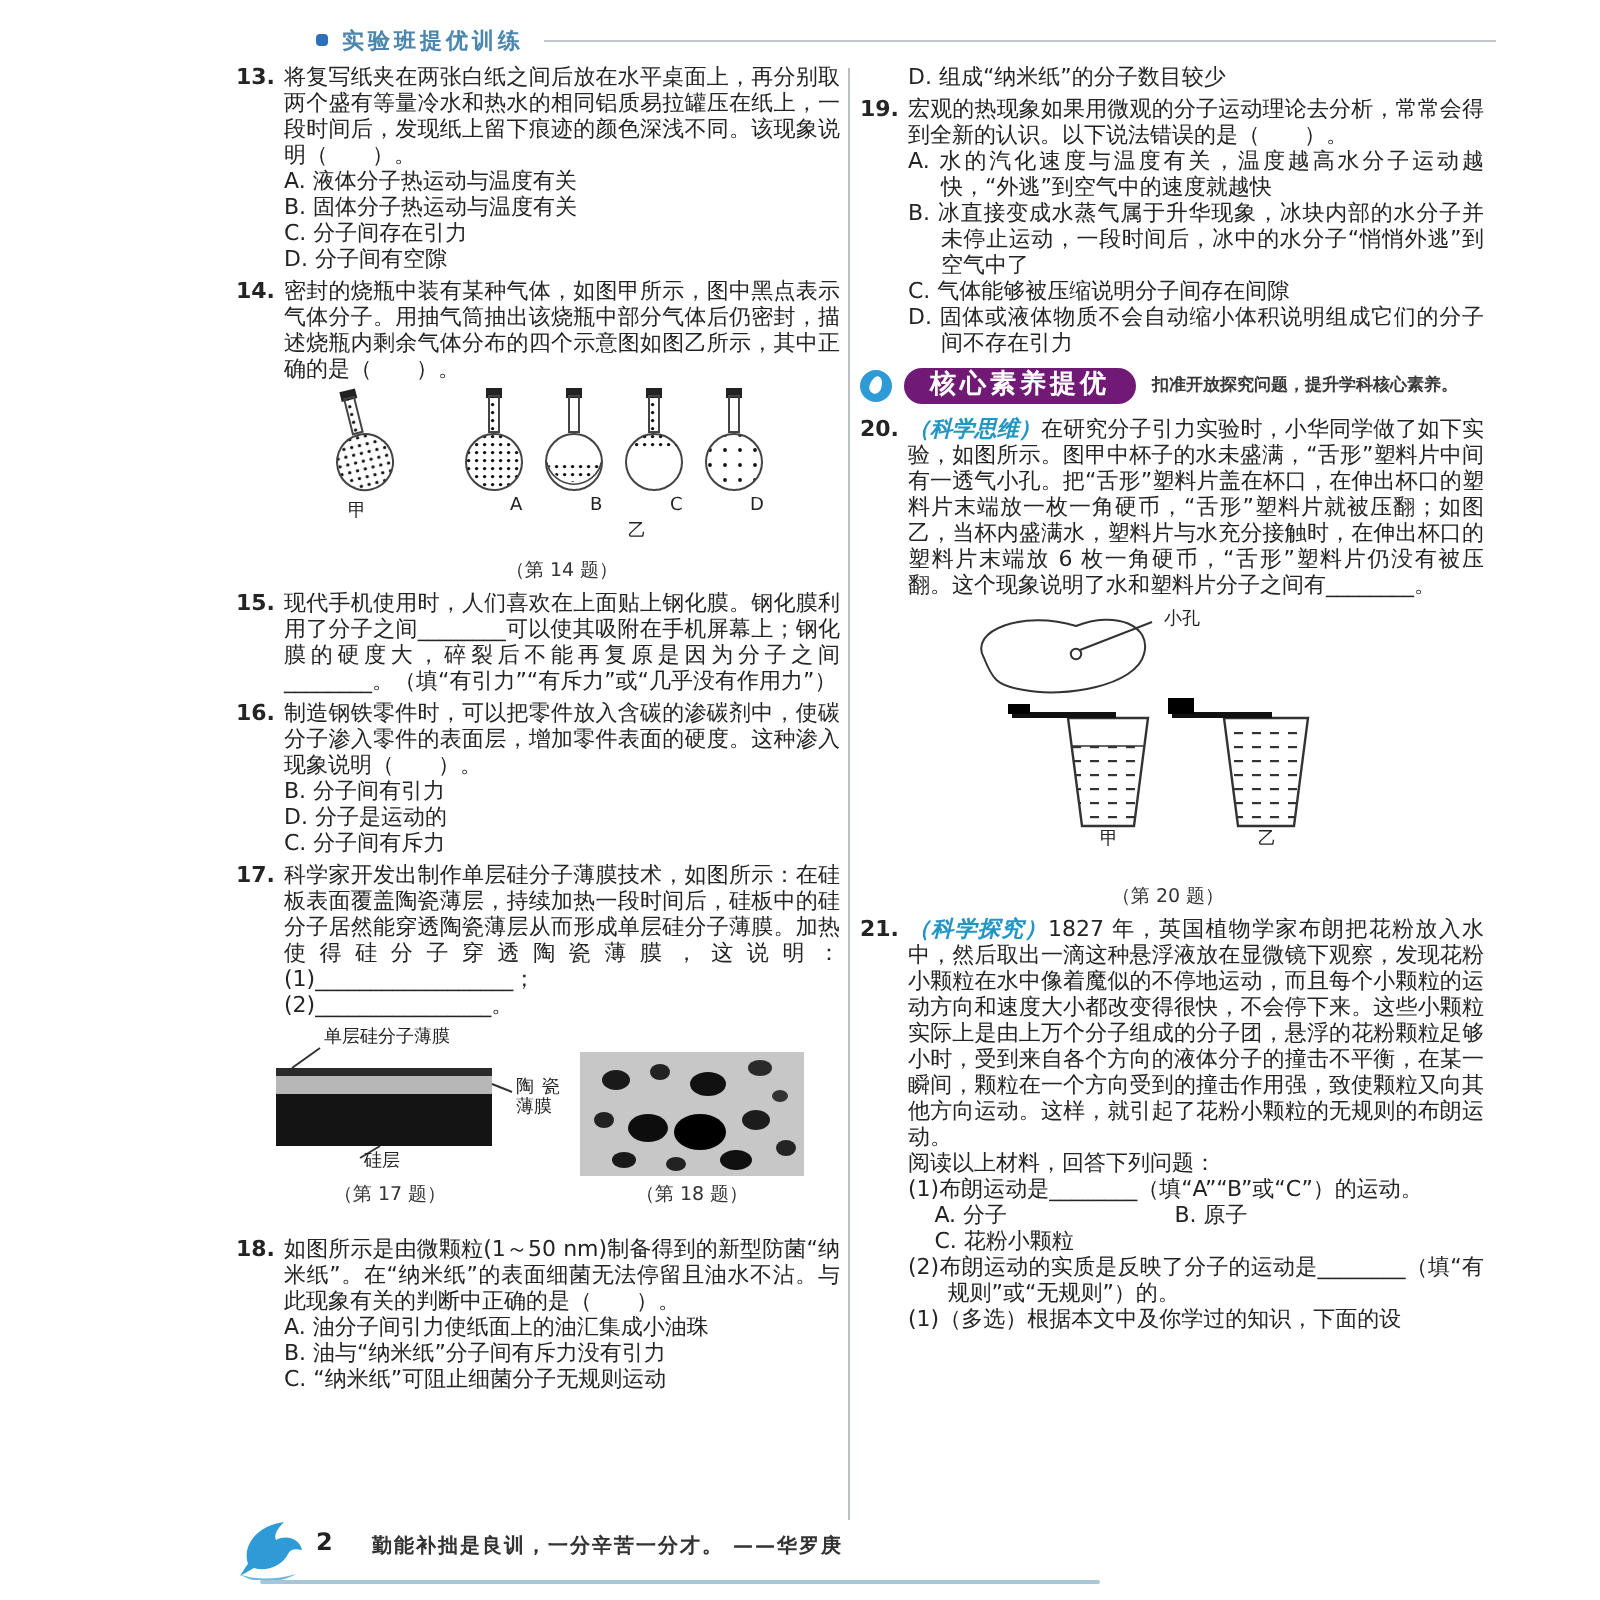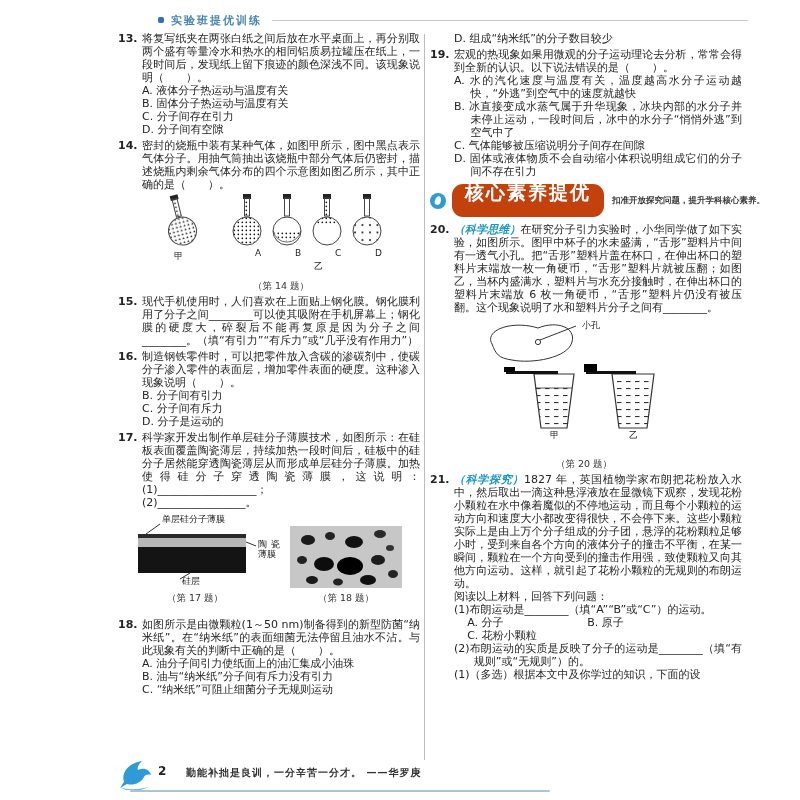--- a/index.html
+++ b/index.html
@@ -38,21 +38,21 @@
   .fig17-left { position:relative; width:160px; height:92px; }
   .fig17-right { position:relative; width:130px; height:92px; }
 
   
   .fig20 { height:142px; margin-top:2px; position:relative; }
 
   
   .badge-row { display:flex; align-items:center; margin:6px 0 6px 0; }
   .badge-icon { width:16px; height:16px; border-radius:50%; background:#2f9bd6; position:relative; flex:0 0 auto; margin-right:6px; }
   .badge-icon::after { content:""; position:absolute; left:5px; top:3px; width:6px; height:9px; background:#fff; border-radius:50% 50% 50% 50% / 60% 60% 40% 40%; transform:rotate(18deg); }
-  .badge-pill { background:#c2410c; color:#fff; font-weight:bold; font-size:19px; letter-spacing:2px; padding:2px 13px 18px 13px; border-radius:11px; white-space:nowrap; }
+  .badge-pill { background:#701a75; color:#fff; font-weight:bold; font-size:13px; letter-spacing:2px; padding:2px 13px 3px 13px; border-radius:11px; white-space:nowrap; }
   .badge-sub { font-size:8.5px; color:#3a3a3a; margin-left:8px; font-weight:bold; white-space:nowrap; }
 
   
   .footer { position:absolute; left:116px; top:756px; width:560px; height:40px; }
   .footer-dolphin { position:absolute; left:2px; top:2px; }
   .footer-page { position:absolute; left:42px; top:8px; font-weight:bold; font-size:12px; color:#222; }
   .footer-motto { position:absolute; left:70px; top:10px; font-size:10px; color:#333; font-weight:bold; letter-spacing:1px; }
   .footer-line { position:absolute; left:14px; top:34px; width:420px; height:2px; background:#a9c6d6; border-radius:2px; }
 
   .sub-opts { display:flex; padding-left:1.2em; }
@@ -146,22 +146,22 @@
     <div class="q">
       <span class="qnum">15.</span>
       <div class="qbody">现代手机使用时，人们喜欢在上面贴上钢化膜。钢化膜利用了分子之间________可以使其吸附在手机屏幕上；钢化膜的硬度大，碎裂后不能再复原是因为分子之间________。（填“有引力”“有斥力”或“几乎没有作用力”）</div>
     </div>
 
     <div class="q">
       <span class="qnum">16.</span>
       <div class="qbody">
         <div>制造钢铁零件时，可以把零件放入含碳的渗碳剂中，使碳分子渗入零件的表面层，增加零件表面的硬度。这种渗入现象说明（　　）。</div>
         <div class="opt">B. 分子间有引力</div>
+        <div class="opt">D. 分子是运动的</div>
         <div class="opt">C. 分子间有斥力</div>
-        <div class="opt">D. 分子是运动的</div>
       </div>
     </div>
 
     <div class="q">
       <span class="qnum">17.</span>
       <div class="qbody">
         <div>科学家开发出制作单层硅分子薄膜技术，如图所示：在硅板表面覆盖陶瓷薄层，持续加热一段时间后，硅板中的硅分子居然能穿透陶瓷薄层从而形成单层硅分子薄膜。加热使得硅分子穿透陶瓷薄膜，这说明：(1)__________________；</div>
         <div>(2)________________。</div>
       </div>
     </div>

